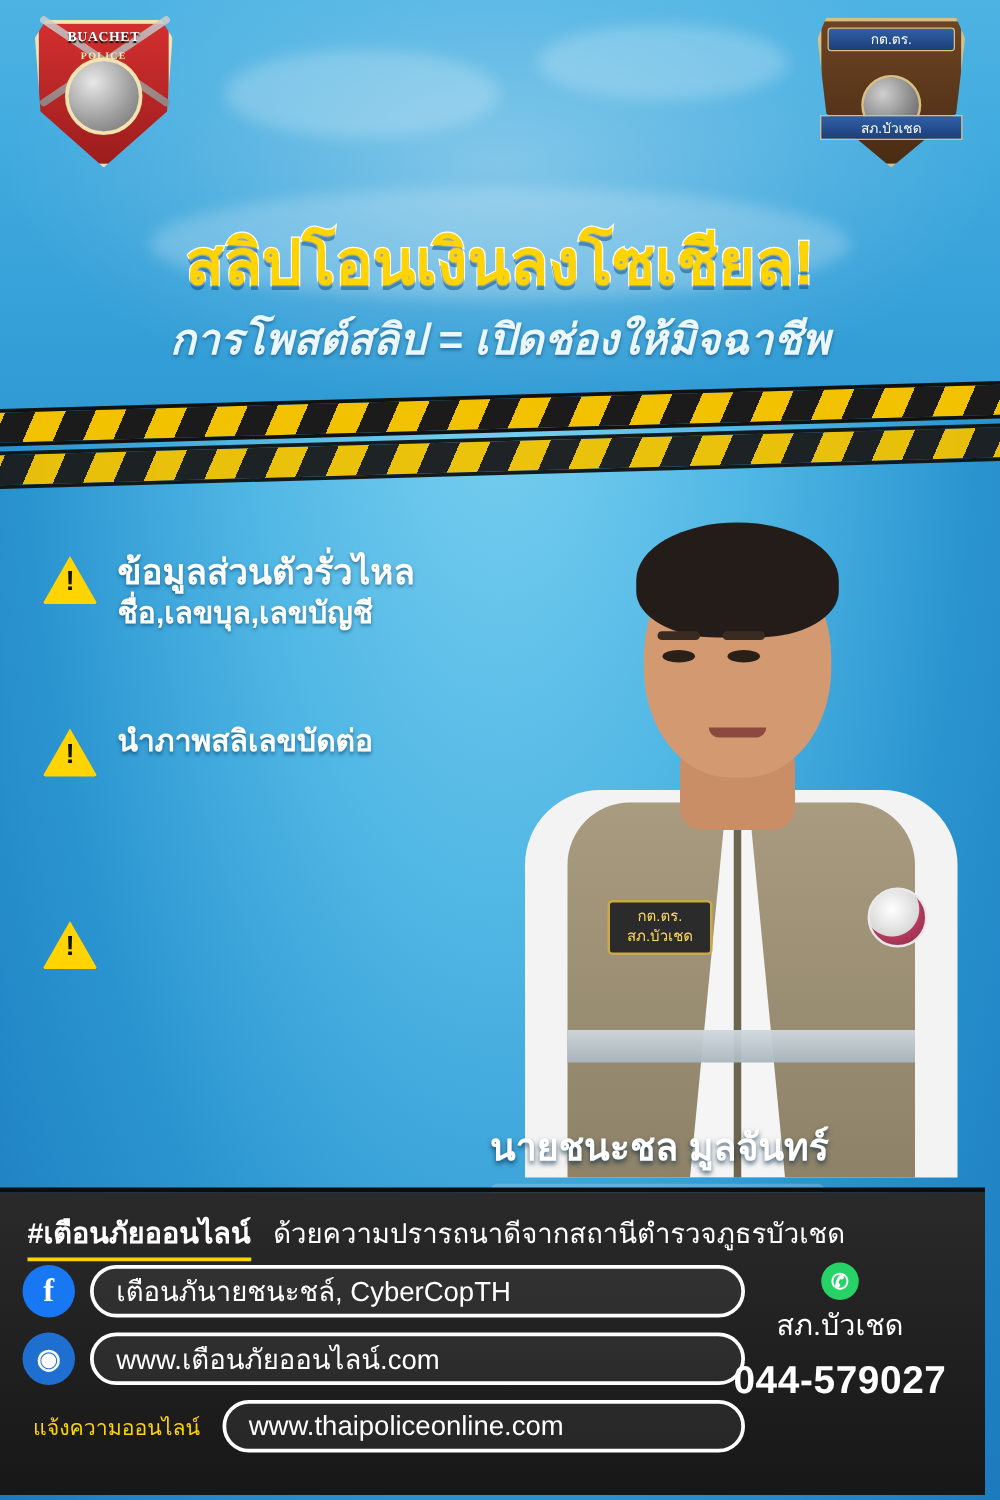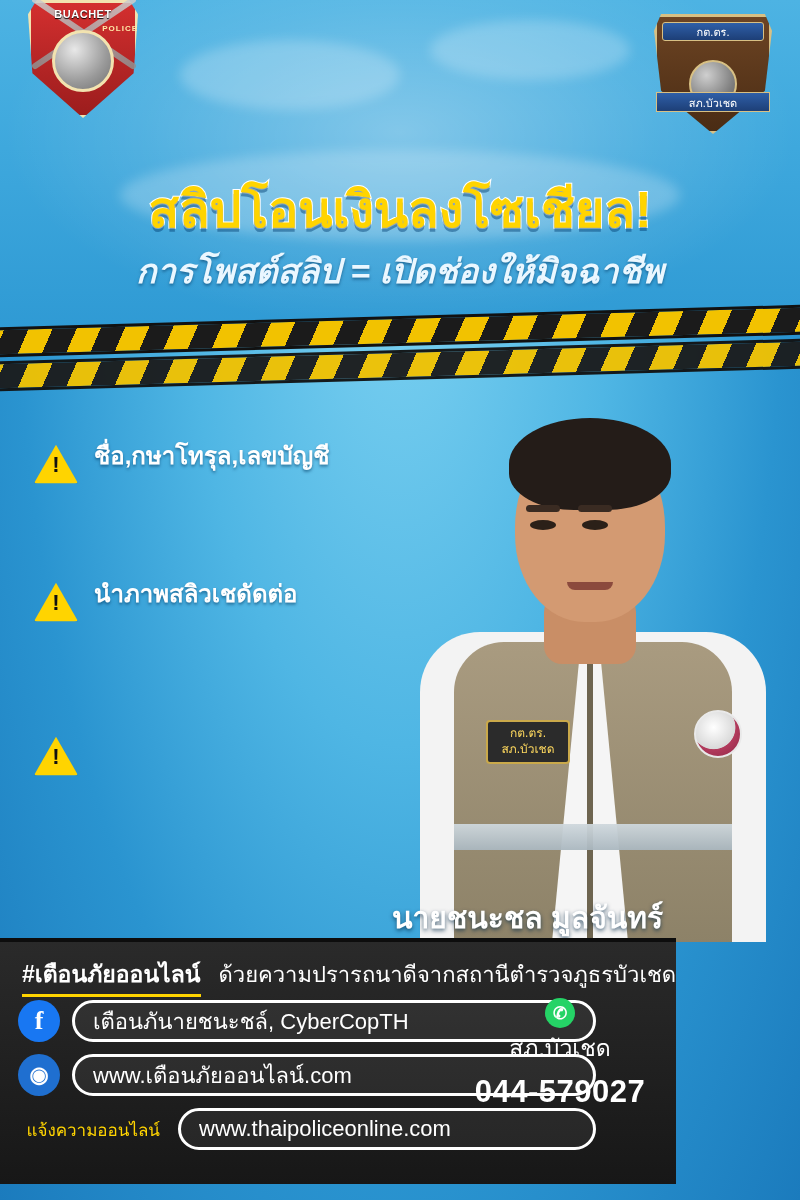--- a/index.html
+++ b/index.html
@@ -23,41 +23,41 @@
       radial-gradient(ellipse at 50% 40%, rgba(255,255,255,0.35) 0%, rgba(255,255,255,0.10) 45%, rgba(255,255,255,0) 70%),
       linear-gradient(180deg, #4db3e3 0%, #3ea8dd 45%, #2f9ad4 100%);
   }
   .cloud {
     position: absolute; border-radius: 50%;
     background: rgba(255,255,255,0.22);
     filter: blur(6px);
   }
   
   .badge-left {
-    position: absolute; left: 28px; top: 0; width: 110px; height: 118px;
+    position: absolute; left: 28px; top: 16px; width: 110px; height: 118px; font-family: Liberation Serif, serif;
   }
   .badge-left .shield {
     position: absolute; inset: 0;
     background: linear-gradient(180deg,#d32f2f 0%, #9c1d1d 100%);
     clip-path: polygon(8% 0%, 92% 0%, 100% 12%, 96% 62%, 50% 100%, 4% 62%, 0% 12%);
     border: 3px solid #f2e3b0;
   }
   .badge-left .ring {
     position: absolute; left: 50%; top: 52%; transform: translate(-50%,-50%);
     width: 62px; height: 62px; border-radius: 50%;
     background: radial-gradient(circle at 35% 30%, #e8e8e8, #9a9a9a 60%, #6f6f6f 100%);
     border: 3px solid #f2e3b0;
   }
   .badge-left .top-text {
     position: absolute; top: 8px; left: 0; width: 100%; text-align: center;
     color: #fff; font-size: 11px; font-weight: bold; letter-spacing: .5px;
     text-shadow: 0 1px 1px #000;
   }
   .badge-left .sub-text {
-    position: absolute; top: 24px; left: 0; width: 100%; text-align: right;
+    position: absolute; top: 24px; left: 0; width: 100%; text-align: center;
     color: #ffe9a8; font-size: 8px; font-weight: bold; letter-spacing: 1px;
   }
   .badge-left .sword {
     position: absolute; left: -6px; top: 30px; width: 124px; height: 6px;
     background: linear-gradient(90deg,#cfcfcf,#8f8f8f);
     transform: rotate(34deg); border-radius: 3px; opacity: .85;
   }
   .badge-left .sword2 {
     position: absolute; left: -6px; top: 30px; width: 124px; height: 6px;
     background: linear-gradient(90deg,#8f8f8f,#cfcfcf);
@@ -249,21 +249,21 @@
     margin-top: 6px;
     display: inline-block; padding: 4px 16px;
     background: rgba(255,255,255,.18);
     border-radius: 6px;
     font-size: 21px; color: #ffffff;
     text-shadow: 0 2px 3px rgba(0,40,70,.6);
   }
 
   
   .footer {
-    position: absolute; left: 0; bottom: 16px; width: 676px; height: 246px;
+    position: absolute; left: 0; bottom: 4px; width: 788px; height: 246px;
     background: linear-gradient(180deg,#2a2a2a 0%, #171717 100%);
     border-top: 4px solid #0d0d0d;
   }
   .footer-top {
     position: absolute; top: 14px; left: 0; width: 800px;
     display: flex; align-items: baseline; gap: 18px; padding: 0 22px;
   }
   .hashtag {
     color: #ffffff; font-size: 23px; font-weight: bold;
     border-bottom: 3px solid #ffd400; padding-bottom: 2px;
@@ -335,30 +335,31 @@
 
   <div class="tape t1"></div>
   <div class="tape t2"></div>
 
   <div class="warn w1">
     <div class="tri">
         <i></i>
         <b>!</b>
       </div>
     <div class="warn-text">
-      <div class="wt2">ชื่อ,กษาโทรุล,เลขบัญชี</div>
+      <div class="wt1">ข้อมูลส่วนตัวรั่วไหล</div>
+      <div class="wt2">ชื่อ,เลขบุล,เลขบัญชี</div>
     </div>
   </div>
   <div class="warn w2">
     <div class="tri">
         <i></i>
         <b>!</b>
       </div>
     <div class="warn-text">
-      <div class="wt2">นำภาพสลิวเชดัดต่อ</div>
+      <div class="wt2">นำภาพสลิเลขบัดต่อ</div>
     </div>
   </div>
   <div class="warn w3">
     <div class="tri">
         <i></i>
         <b>!</b>
       </div>
     <div class="warn-text">
     </div>
   </div>

